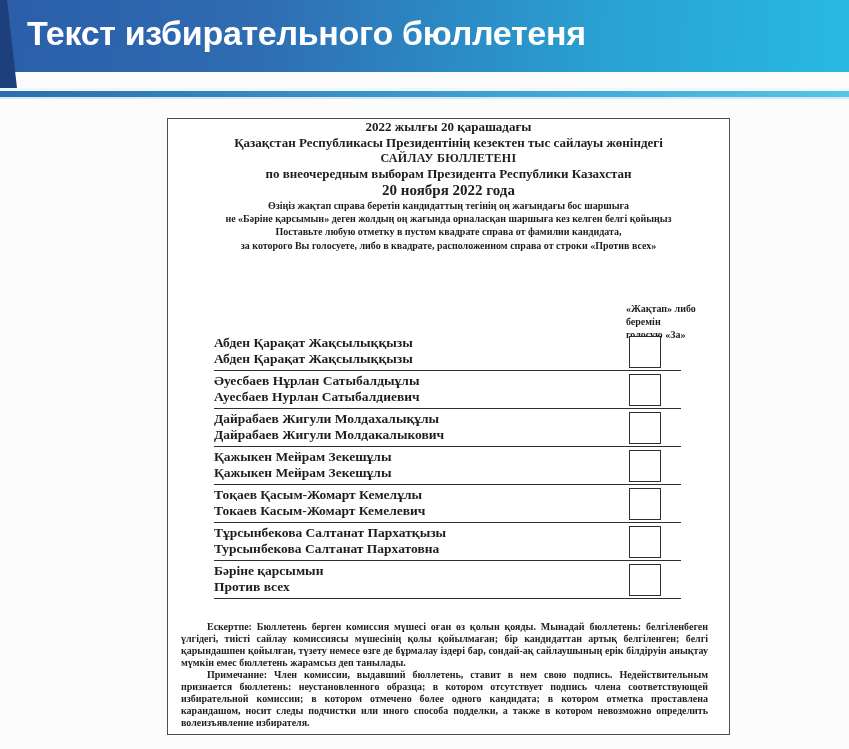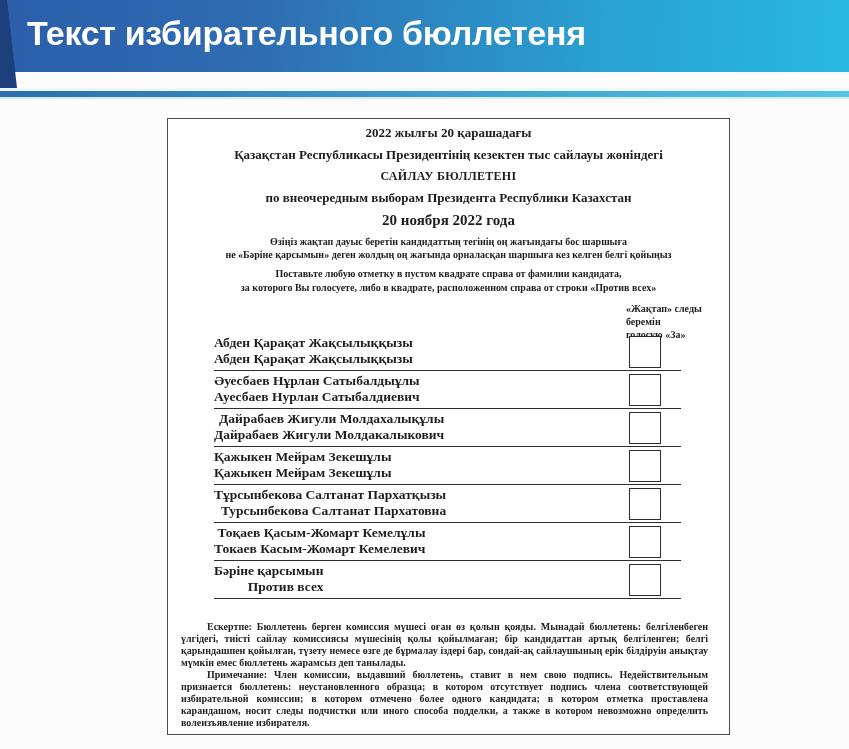--- a/index.html
+++ b/index.html
@@ -27,42 +27,42 @@
   .sep-bar{position:absolute;left:0;top:91px;width:849px;height:6px;
     background:linear-gradient(90deg,#2d6dad 0%,#3e9fcc 55%,#55c4e6 100%);}
   .sep-light{position:absolute;left:0;top:97px;width:849px;height:2px;background:#d3ebf6;}
 
   
   .doc{
     position:absolute;left:167px;top:118px;width:563px;height:617px;
     background:#ffffff;border:1.5px solid #4d4d4d;box-sizing:border-box;
     font-family:"Liberation Serif",serif;color:#1d1d1d;
   }
-  .doc p{margin:6px;}
+  .doc p{margin:0;}
   .doc-head{text-align:center;font-weight:bold;}
   .kk-date{margin-top:8px;font-size:13px;}
   .kk-sub{margin-top:4px;font-size:13px;}
   .kk-title{margin-top:5px;font-size:12px;letter-spacing:.3px;}
   .ru-title{margin-top:14px;font-size:14px;letter-spacing:.2px;}
   .ru-sub{margin-top:2px;font-size:13px;}
   .ru-date{margin-top:1px;font-size:15px;}
   .instr{font-size:10px;line-height:1.32;font-weight:bold;}
   .instr-kk{margin-top:11px;}
   .instr-ru{margin-top:5px;}
 
   .vote-head{
     position:absolute;left:458px;top:184px;width:150px;
     font-size:10px;font-weight:bold;line-height:1.28;text-align:left;
   }
   .vote-head span{display:block;}
 
   .table{position:absolute;left:46px;top:214px;width:467px;}
   .row{
     display:flex;justify-content:space-between;align-items:flex-start;
-    border-bottom:1.5px solid #2e2e2e;padding:2px 0 2px;min-height:32px;text-align:right;
+    border-bottom:1.5px solid #2e2e2e;padding:2px 0 2px;min-height:32px;
   }
   .names{display:flex;flex-direction:column;font-size:13.5px;font-weight:bold;line-height:1.17;}
   .box{
     flex:0 0 auto;width:30px;height:30px;margin-right:20px;margin-top:1px;
     border:1.5px solid #2e2e2e;background:#fff;box-sizing:content-box;
   }
 
   .notes{
     position:absolute;left:13px;right:21px;bottom:5px;
     font-size:10px;font-weight:bold;line-height:1.2;text-align:justify;color:#222;
@@ -81,31 +81,31 @@
 <div class="sep-light"></div>
 
 <div class="doc">
   <div class="doc-head">
     <p class="kk-date">2022 жылғы 20 қарашадағы</p>
     <p class="kk-sub">Қазақстан Республикасы Президентінің кезектен тыс сайлауы жөніндегі</p>
     <p class="kk-title">САЙЛАУ БЮЛЛЕТЕНІ</p>
     <p class="ru-sub">по внеочередным выборам Президента Республики Казахстан</p>
     <p class="ru-date">20 ноября 2022 года</p>
     <p class="instr instr-kk">
-      <span>Өзіңіз жақтап дауыс беретін кандидаттың тегінің оң жағындағы бос шаршыға</span><br>
+      <span>Өзіңіз жақтап справа беретін кандидаттың тегінің оң жағындағы бос шаршыға</span><br>
       <span>не «Бәріне қарсымын» деген жолдың оң жағында орналасқан шаршыға кез келген белгі қойыңыз</span>
     </p>
     <p class="instr instr-ru">
       <span>Поставьте любую отметку в пустом квадрате справа от фамилии кандидата,</span><br>
       <span>за которого Вы голосуете, либо в квадрате, расположенном справа от строки «Против всех»</span>
     </p>
   </div>
 
   <div class="vote-head">
-    <span>«Жақтап» следы</span>
+    <span>«Жақтап» либо</span>
     <span>беремін</span>
     <span>голосую «За»</span>
   </div>
 
   <div class="table">
       <div class="row">
         <div class="names">
           <span>Абден Қарақат Жақсылыққызы</span>
           <span>Абден Қарақат Жақсылыққызы</span>
         </div>
@@ -127,29 +127,29 @@
       </div>
       <div class="row">
         <div class="names">
           <span>Қажыкен Мейрам Зекешұлы</span>
           <span>Қажыкен Мейрам Зекешұлы</span>
         </div>
         <span class="box"></span>
       </div>
       <div class="row">
         <div class="names">
-          <span>Тұрсынбекова Салтанат Пархатқызы</span>
-          <span>Турсынбекова Салтанат Пархатовна</span>
+          <span>Тоқаев Қасым-Жомарт Кемелұлы</span>
+          <span>Токаев Касым-Жомарт Кемелевич</span>
         </div>
         <span class="box"></span>
       </div>
       <div class="row">
         <div class="names">
-          <span>Тоқаев Қасым-Жомарт Кемелұлы</span>
-          <span>Токаев Касым-Жомарт Кемелевич</span>
+          <span>Тұрсынбекова Салтанат Пархатқызы</span>
+          <span>Турсынбекова Салтанат Пархатовна</span>
         </div>
         <span class="box"></span>
       </div>
       <div class="row">
         <div class="names">
           <span>Бәріне қарсымын</span>
           <span>Против всех</span>
         </div>
         <span class="box"></span>
       </div>

